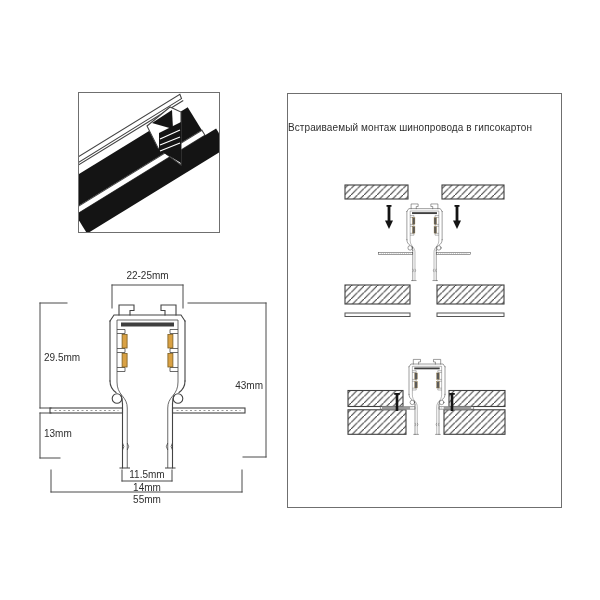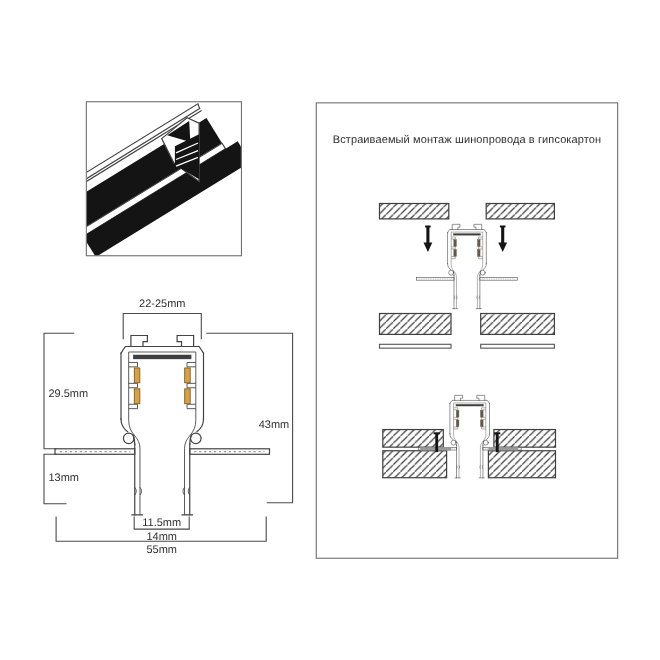--- a/index.html
+++ b/index.html
@@ -1,21 +1,21 @@
 <!DOCTYPE html>
 <html><head>
 <meta charset="utf-8">
 <style>
   html,body{margin:0;padding:0;background:#fff;}
   #stage{position:relative;width:600px;height:600px;background:#fff;overflow:hidden;
          font-family:"Liberation Sans",sans-serif;}
   .framed{position:absolute;border:1px solid #6f6f6f;background:#fff;box-sizing:border-box;}
   #thumb-box{left:78px;top:92px;width:142px;height:141px;}
   #panel{left:287px;top:93px;width:275px;height:415px;}
-  #panel-title{position:absolute;top:28px;left:0;width:100%;text-align:center;
+  #panel-title{position:absolute;top:28px;left:0;width:100%;text-align:left;
                font-size:10px;color:#2f2f2f;letter-spacing:0.1px;}
   svg{display:block;}
   .abs{position:absolute;}
   .st{stroke:#444;stroke-width:1.1;fill:none;stroke-linecap:square;}
   .stw{stroke:#444;stroke-width:1.1;fill:#fff;}
   .thin{stroke:#444;stroke-width:0.8;fill:none;}
   .dim{stroke:#4a4a4a;stroke-width:1;fill:none;stroke-linecap:square;}
   .dimtxt{font-family:"Liberation Sans",sans-serif;font-size:10px;fill:#2f2f2f;}
   .dash{stroke:#999;stroke-width:1.2;stroke-dasharray:2 2.5;fill:none;}
   .darkbar{fill:#3f3f3f;}

